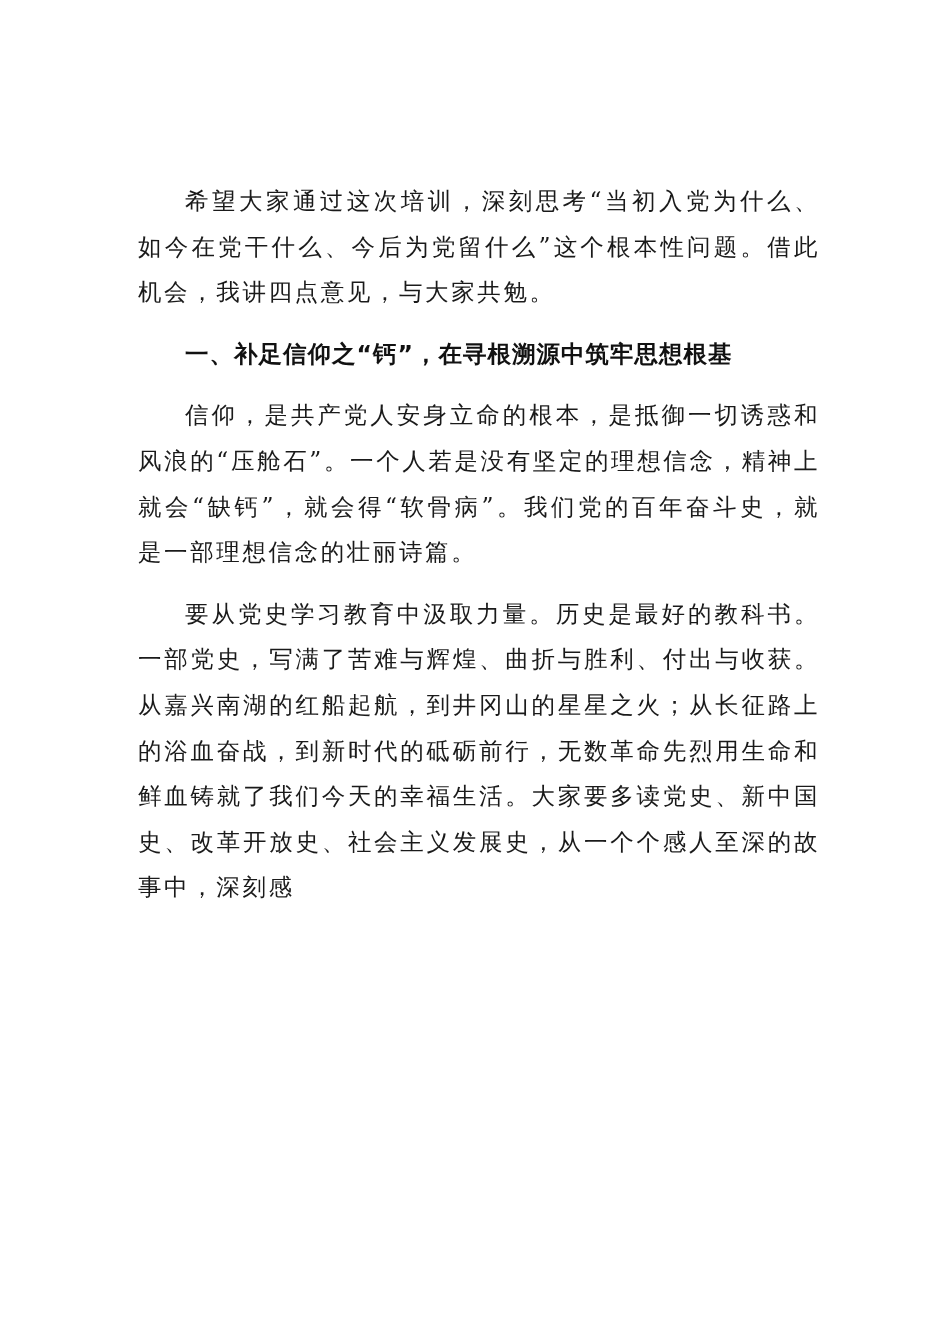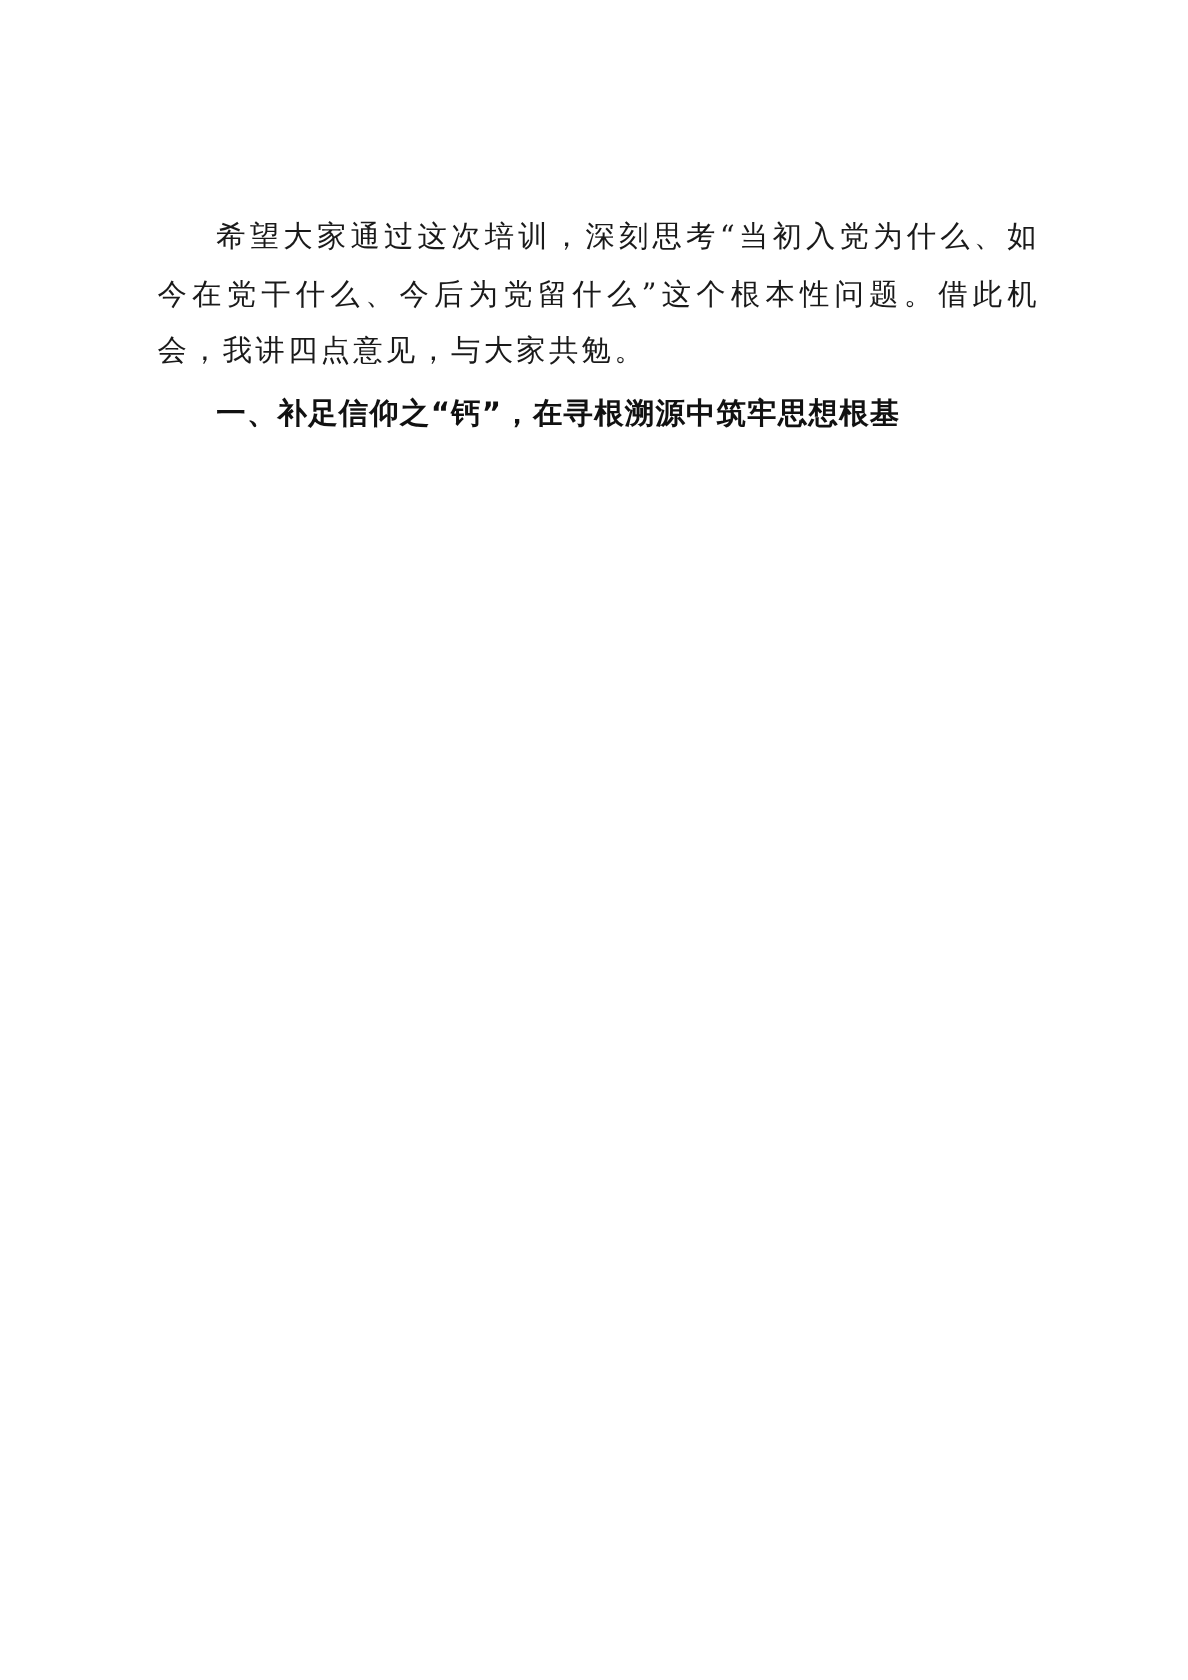--- a/index.html
+++ b/index.html
@@ -9,33 +9,35 @@
       left: 122px;
       top: 163px;
       width: 714px;
       color: #1a1a1a;
       font-family: "DejaVu Serif", "Liberation Serif", serif;
       font-size: 23.5px;
       line-height: 45.6px;
       letter-spacing: 2.6px;
     }
     .para {
-      margin: 4px;
+      margin: 16px;
       text-indent: 2em;
       text-align: justify;
       text-align-last: left;
     }
     .heading {
-      margin: 4px;
+      margin: 16px;
       text-indent: 2em;
       font-family: "DejaVu Sans", "Liberation Sans", sans-serif;
       font-weight: bold;
       letter-spacing: 1px;
       color: #111111;
     }
   </style>
 </head>
 <body>
 
 <div class="page">
   <p class="para">希望大家通过这次培训，深刻思考“当初入党为什么、如今在党干什么、今后为党留什么”这个根本性问题。借此机会，我讲四点意见，与大家共勉。</p>
   <p class="heading">一、补足信仰之“钙”，在寻根溯源中筑牢思想根基</p>
+  <p class="para">信仰，是共产党人安身立命的根本，是抵御一切诱惑和风浪的“压舱石”。一个人若是没有坚定的理想信念，精神上就会“缺钙”，就会得“软骨病”。我们党的百年奋斗史，就是一部理想信念的壮丽诗篇。</p>
+  <p class="para">要从党史学习教育中汲取力量。历史是最好的教科书。一部党史，写满了苦难与辉煌、曲折与胜利、付出与收获。从嘉兴南湖的红船起航，到井冈山的星星之火；从长征路上的浴血奋战，到新时代的砥砺前行，无数革命先烈用生命和鲜血铸就了我们今天的幸福生活。大家要多读党史、新中国史、改革开放史、社会主义发展史，从一个个感人至深的故事中，深刻感</p>
 </div>
 
 </body></html>

